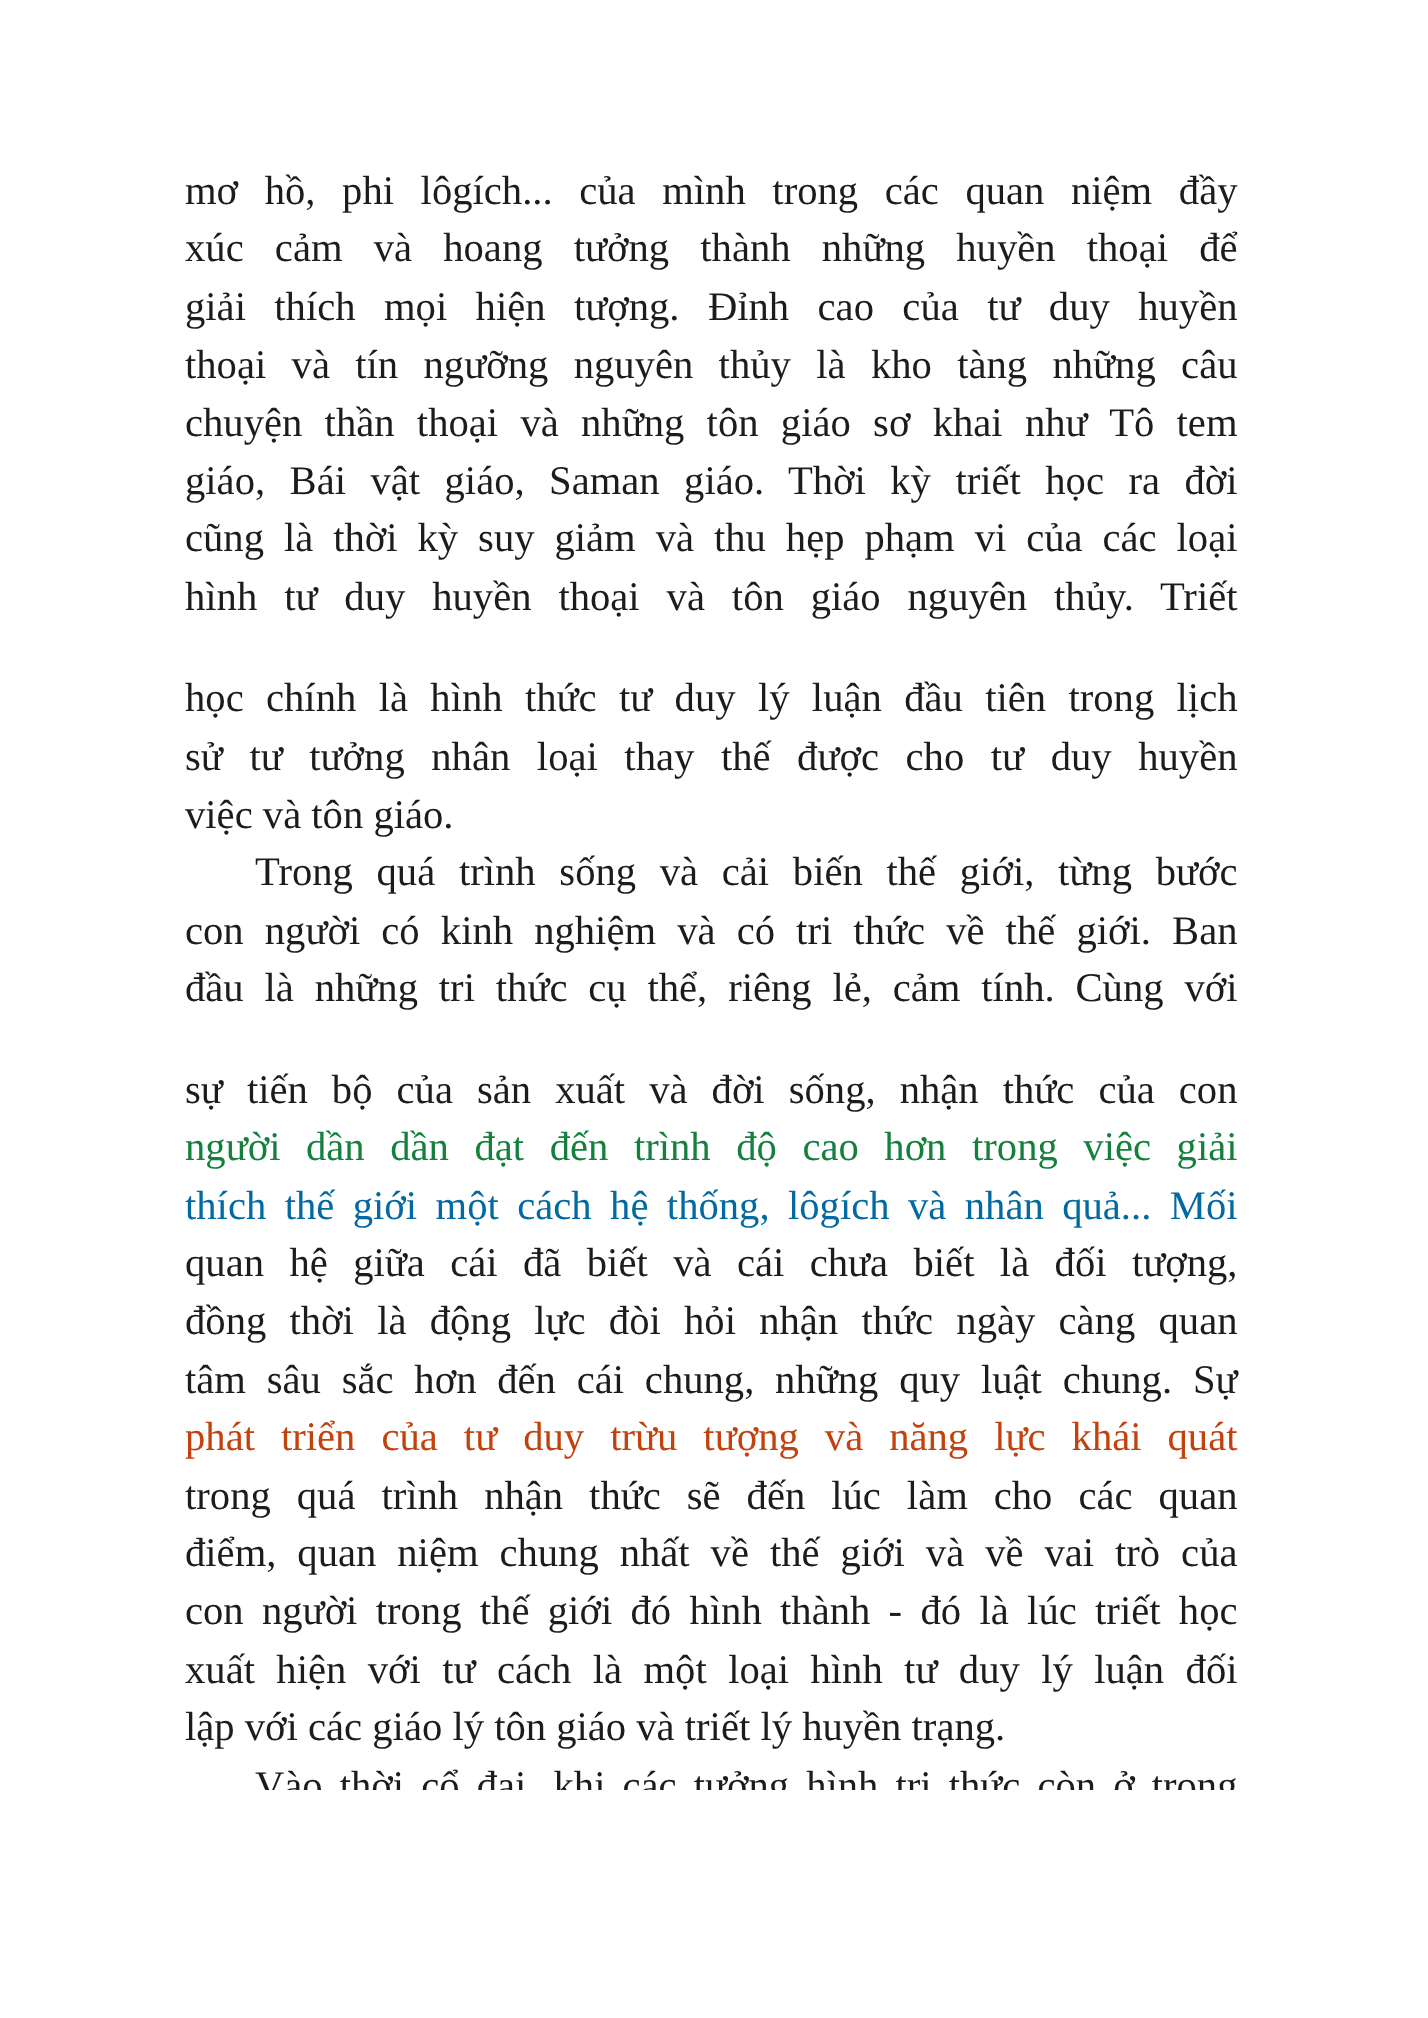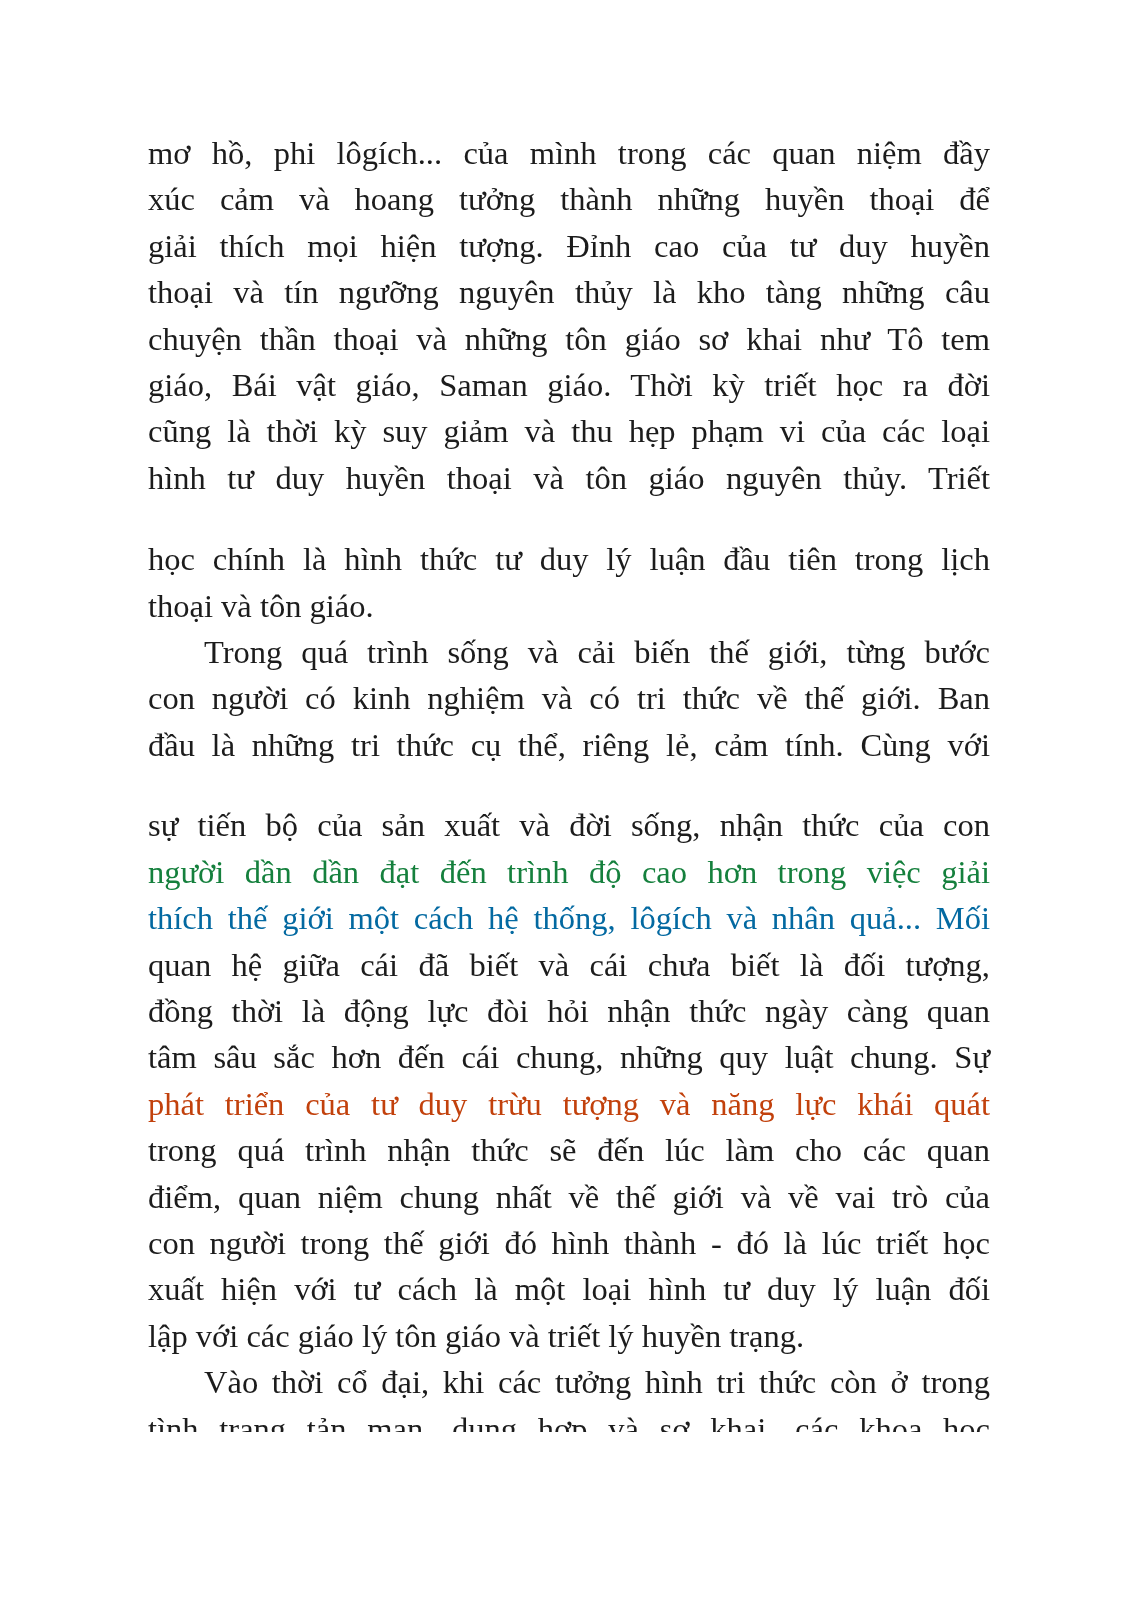--- a/index.html
+++ b/index.html
@@ -60,21 +60,22 @@
       <div class="paragraph">
         <div class="line" style="color: rgb(28, 28, 28);">mơ hồ, phi lôgích... của mình trong các quan niệm đầy</div>
         <div class="line" style="color: rgb(28, 28, 28);">xúc cảm và hoang tưởng thành những huyền thoại để</div>
         <div class="line" style="color: rgb(28, 28, 28);">giải thích mọi hiện tượng. Đỉnh cao của tư duy huyền</div>
         <div class="line" style="color: rgb(28, 28, 28);">thoại và tín ngưỡng nguyên thủy là kho tàng những câu</div>
         <div class="line" style="color: rgb(28, 28, 28);">chuyện thần thoại và những tôn giáo sơ khai như Tô tem</div>
         <div class="line" style="color: rgb(28, 28, 28);">giáo, Bái vật giáo, Saman giáo. Thời kỳ triết học ra đời</div>
         <div class="line" style="color: rgb(28, 28, 28);">cũng là thời kỳ suy giảm và thu hẹp phạm vi của các loại</div>
         <div class="line" style="color: rgb(28, 28, 28);">hình tư duy huyền thoại và tôn giáo nguyên thủy. Triết</div>
         <div class="line" style="color: rgb(28, 28, 28); margin-top: 35px;">học chính là hình thức tư duy lý luận đầu tiên trong lịch</div>
-        <div class="line last" style="color: rgb(28, 28, 28);">thoại và tôn giáo.</div>
+        <div class="line" style="color: rgb(28, 28, 28);">sử tư tưởng nhân loại thay thế được cho tư duy huyền</div>
+        <div class="line last" style="color: rgb(28, 28, 28);">việc và tôn giáo.</div>
       </div>
       <div class="paragraph">
         <div class="line indent" style="color: rgb(28, 28, 28);">Trong quá trình sống và cải biến thế giới, từng bước</div>
         <div class="line" style="color: rgb(28, 28, 28);">con người có kinh nghiệm và có tri thức về thế giới. Ban</div>
         <div class="line" style="color: rgb(28, 28, 28);">đầu là những tri thức cụ thể, riêng lẻ, cảm tính. Cùng với</div>
         <div class="line" style="color: rgb(28, 28, 28); margin-top: 34px;">sự tiến bộ của sản xuất và đời sống, nhận thức của con</div>
         <div class="line" style="color: #15803d;">người dần dần đạt đến trình độ cao hơn trong việc giải</div>
         <div class="line" style="color: #0369a1;">thích thế giới một cách hệ thống, lôgích và nhân quả... Mối</div>
         <div class="line" style="color: rgb(28, 28, 28);">quan hệ giữa cái đã biết và cái chưa biết là đối tượng,</div>
         <div class="line" style="color: rgb(28, 28, 28);">đồng thời là động lực đòi hỏi nhận thức ngày càng quan</div>

